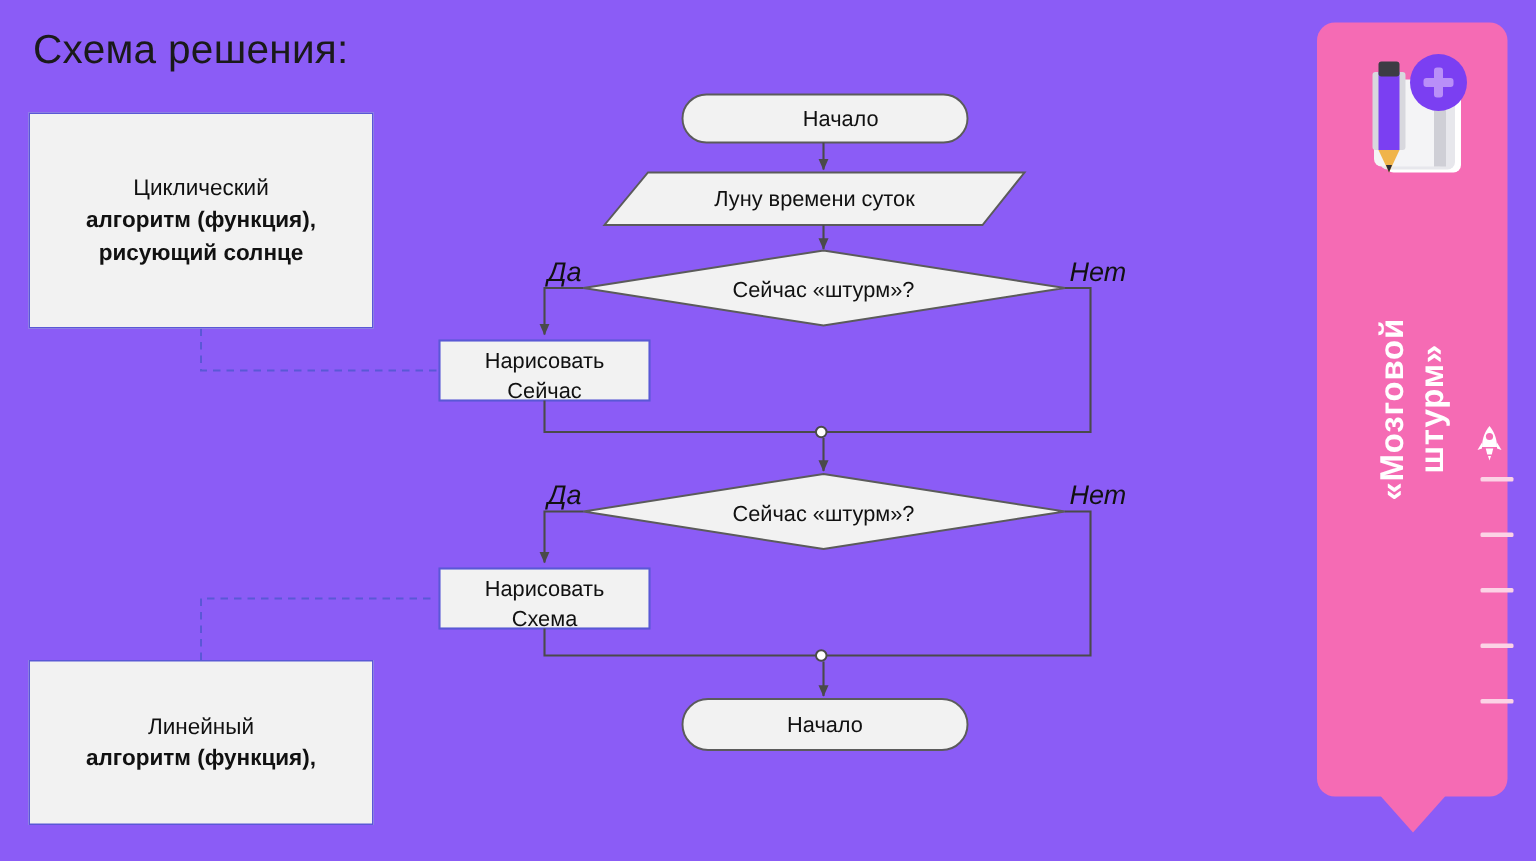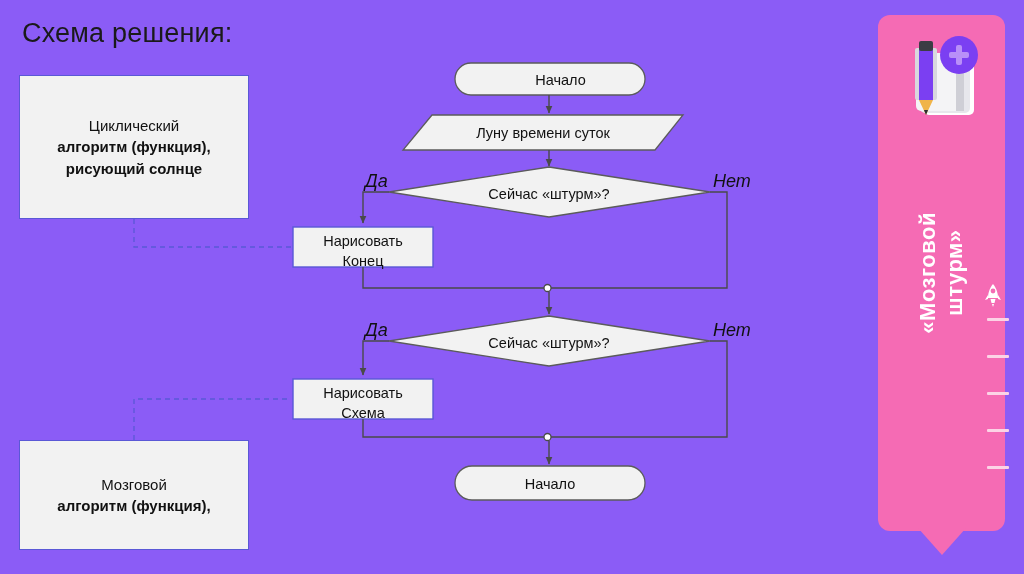--- a/index.html
+++ b/index.html
@@ -211,21 +211,21 @@
   </svg>
 
   <div class="node-label" style="left:455px; top:71px; width:211px;">Начало</div>
 
   <div class="node-label" style="left:428px; top:124px; width:230px;">Луну времени суток</div>
 
   <div class="node-label" style="left:449px; top:185px; width:200px;">Сейчас «штурм»?</div>
 
   <div class="node-label" style="left:293px; top:232px; width:140px;">
     <span>Нарисовать</span><br>
-    <span>Конец</span>
+    <span>Сейчас</span>
   </div>
 
   <div class="node-label" style="left:449px; top:334px; width:200px;">Сейчас «штурм»?</div>
 
   <div class="node-label" style="left:293px; top:384px; width:140px;">
     <span>Нарисовать</span><br>
     <span>Схема</span>
   </div>
 
   <div class="node-label" style="left:455px; top:475px; width:190px;">Начало</div>
@@ -238,21 +238,21 @@
   <div class="callout" id="callout-top">
     <div>
       <span class="ln">Циклический</span>
       <span class="ln bold">алгоритм (функция),</span>
       <span class="ln bold">рисующий солнце</span>
     </div>
   </div>
 
   <div class="callout" id="callout-bottom">
     <div>
-      <span class="ln">Мозговой</span>
+      <span class="ln">Линейный</span>
       <span class="ln bold">алгоритм (функция),</span>
     </div>
   </div>
 
   <div id="side-panel"></div>
   <div id="side-panel-pointer"></div>
 
   <svg id="notebook-icon" viewBox="0 0 82 86" xmlns="http://www.w3.org/2000/svg">
 
     <rect x="24" y="22" width="50" height="58" rx="5" fill="#ffffff"></rect>

